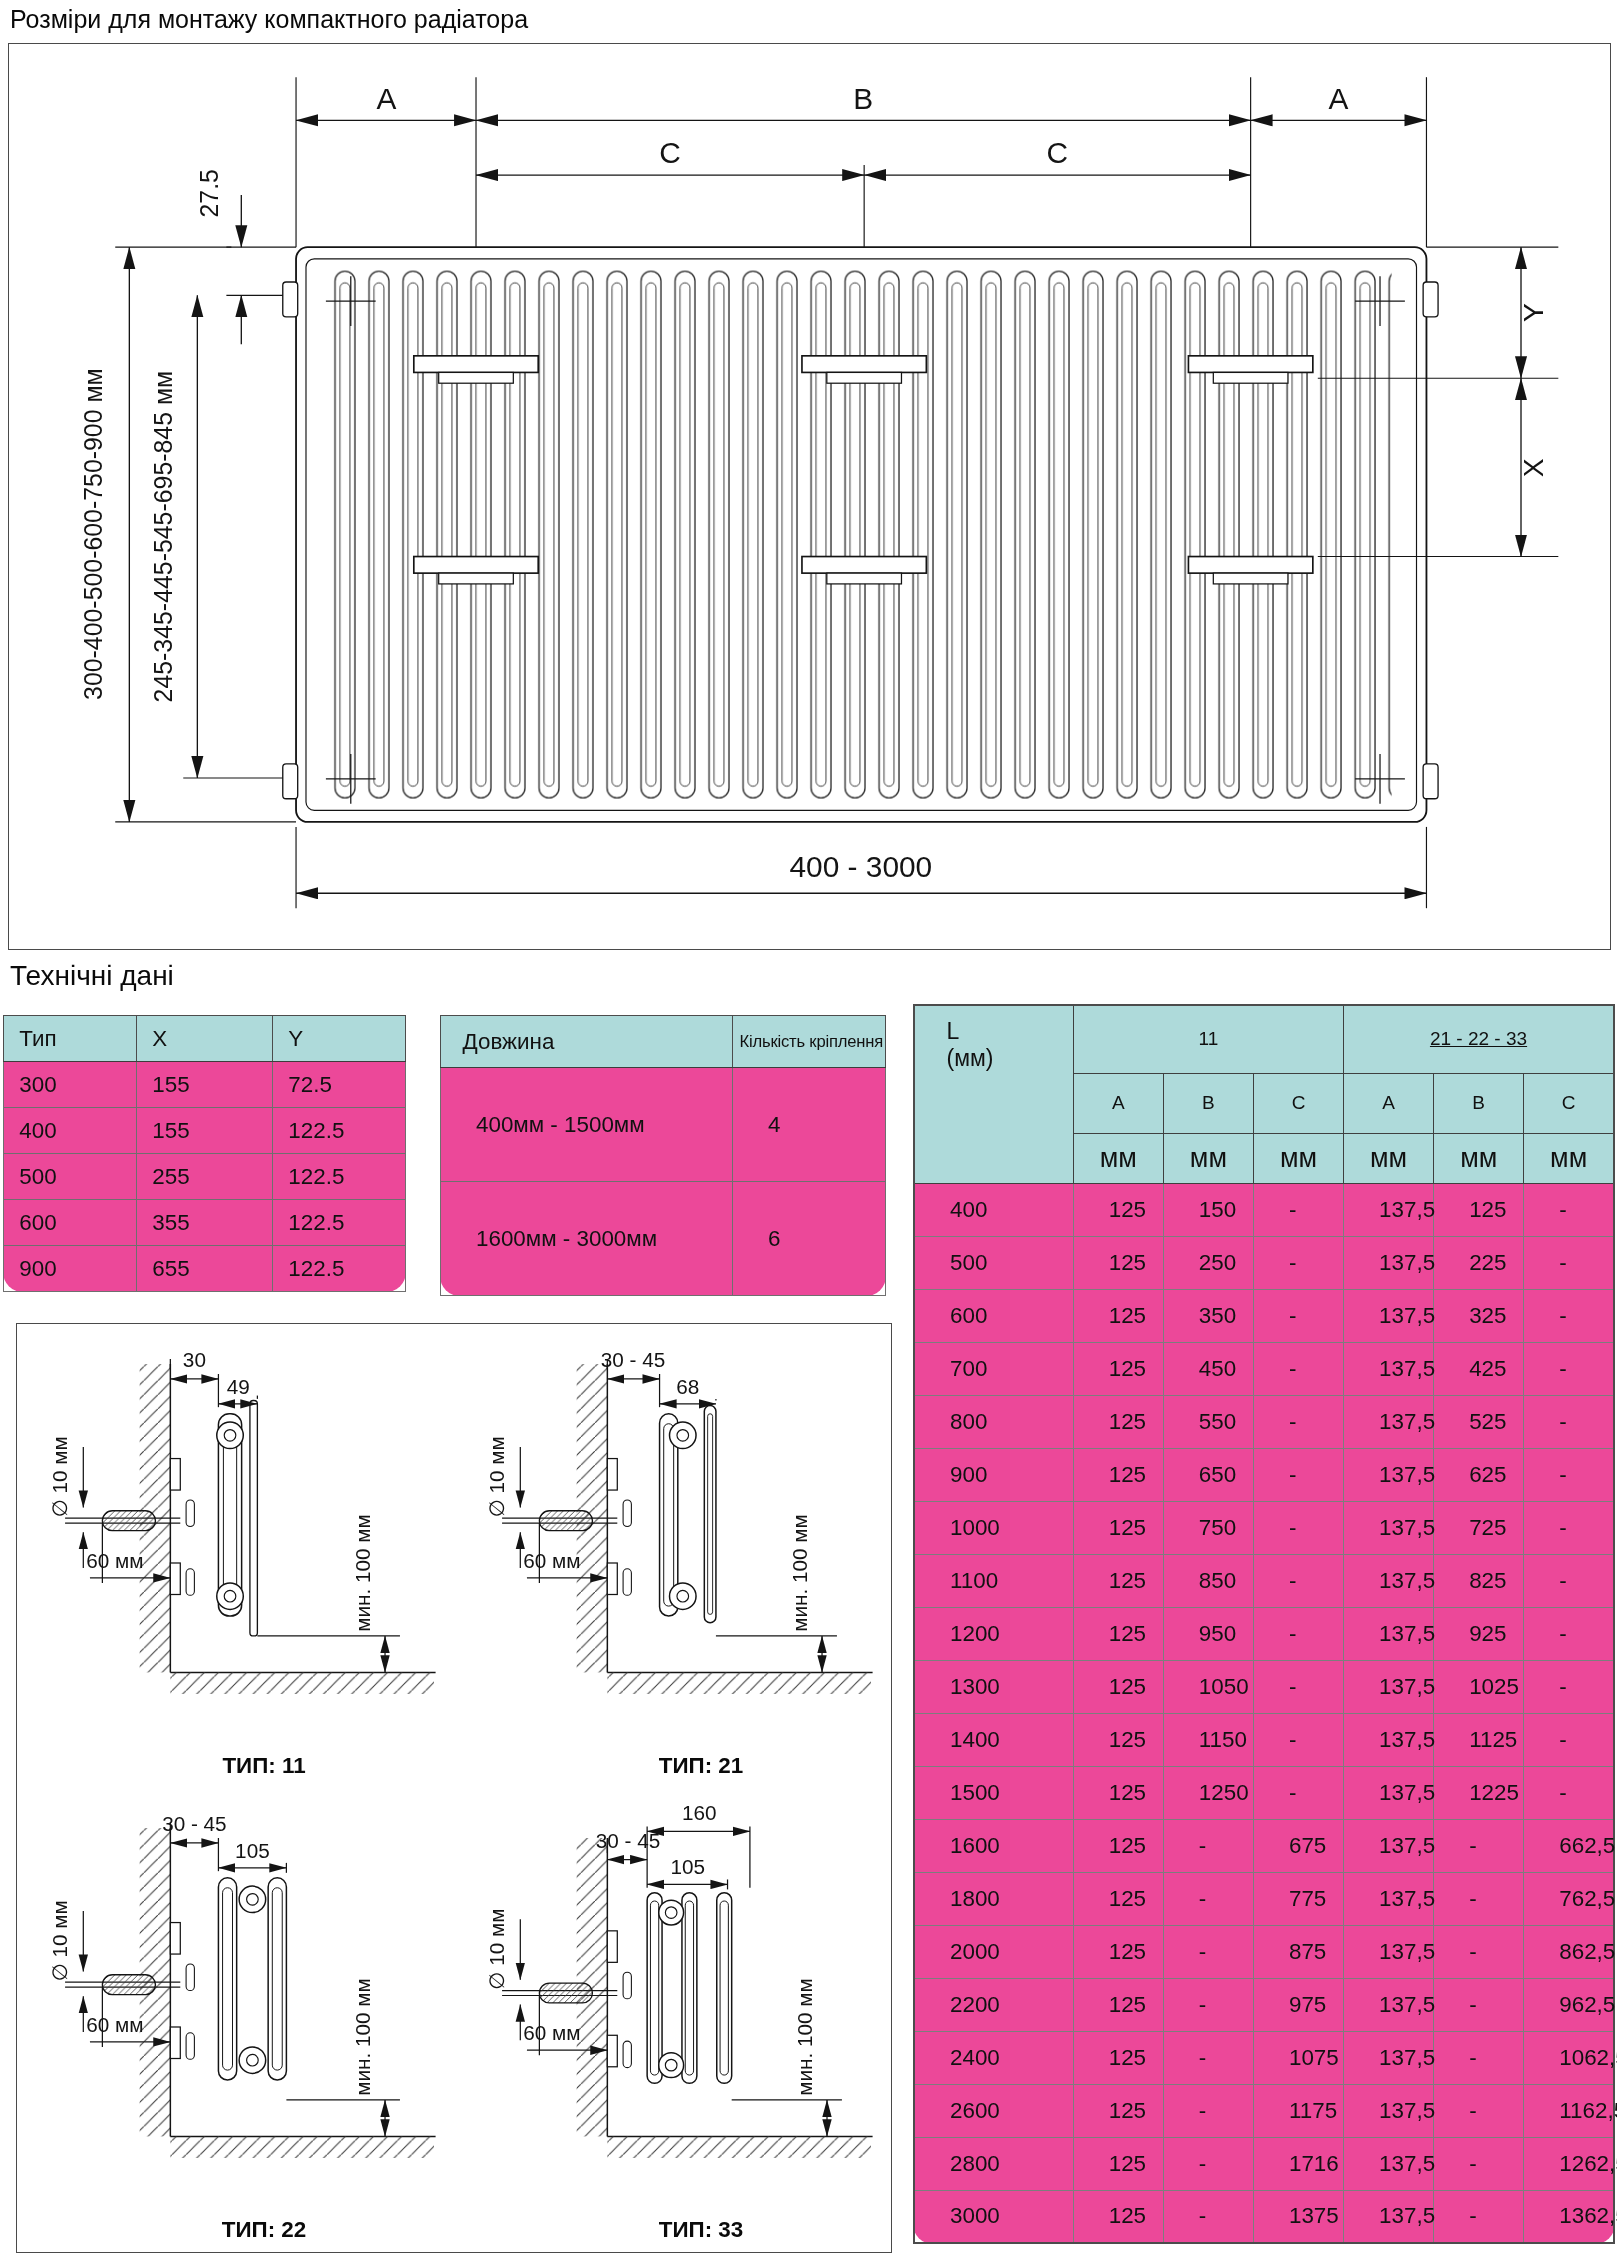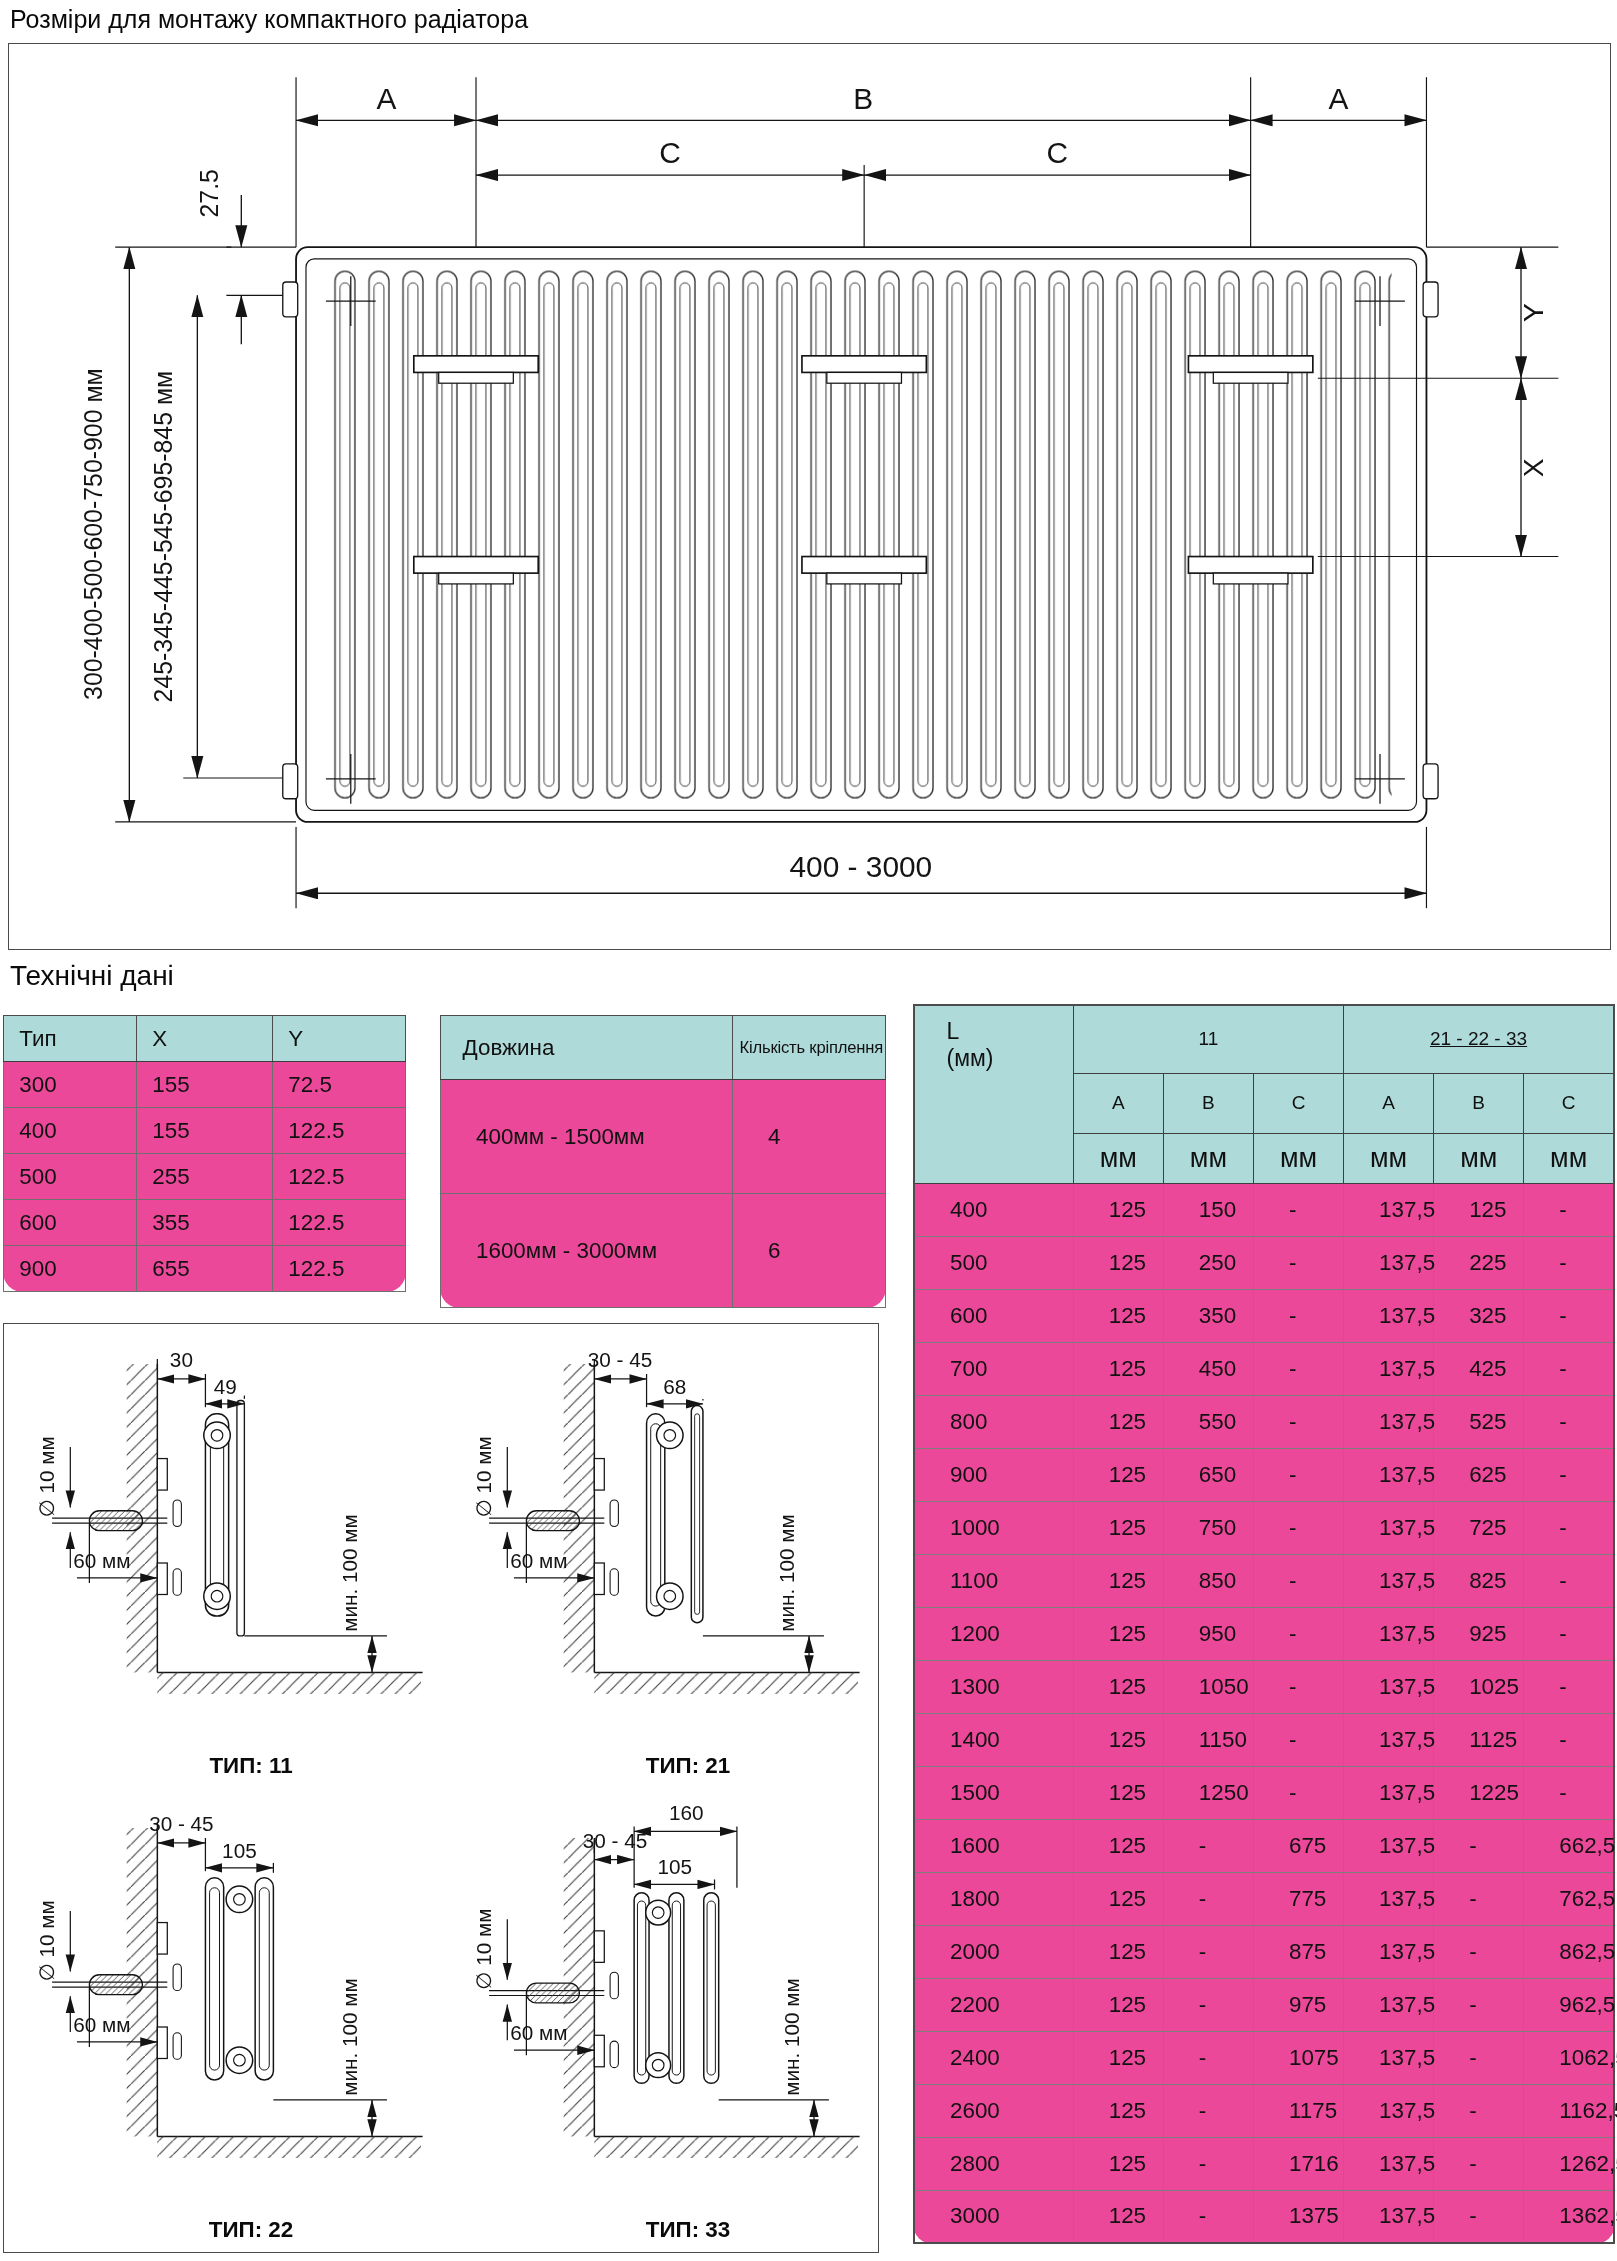--- a/index.html
+++ b/index.html
@@ -1,33 +1,33 @@
 <!DOCTYPE html>
 <html style="font-size:13.3px"><head>
 <meta charset="utf-8">
 <style>
   html,body{margin:0;padding:0;background:#fff;}
   body{width:1618px;height:2261px;position:relative;font-family:"Liberation Sans",sans-serif;color:#111;overflow:hidden;}
   .abs{position:absolute;}
   #page-title{left:10px;top:5px;font-size:25px;color:#0a0a0a;}
   #section-title{left:10px;top:960px;font-size:28px;color:#0a0a0a;}
   #drawing-frame{left:8.3px;top:43px;width:1603px;height:907px;border:1.7px solid #4a4a4a;box-sizing:border-box;background:#fff;}
-  #diagrams-box{left:3px;top:1323px;width:876px;height:930px;border:1.7px solid #4a4a4a;box-sizing:border-box;background:#fff;display:grid;grid-template-columns:1fr 1fr;grid-template-rows:1fr 1fr;}
+  #diagrams-box{left:16px;top:1323px;width:876px;height:930px;border:1.7px solid #4a4a4a;box-sizing:border-box;background:#fff;display:grid;grid-template-columns:1fr 1fr;grid-template-rows:1fr 1fr;}
   .diag-cell{position:relative;width:436px;height:463px;}
   .diag-caption{position:absolute;left:0;bottom:8.3px;width:100%;text-align:center;padding-left:58px;box-sizing:border-box;font-size:22.4px;font-weight:600;color:#0a0a0a;}
   svg{display:block;}
   svg text{fill:#141414;}
   
   table{border-collapse:collapse;table-layout:fixed;background:#ec4899;border-radius:20px;}
   th,td{box-sizing:border-box;font-weight:normal;}
   #table1{left:3.3px;top:1015px;width:401px;border:1.7px solid #4c4c4c;}
   #table1 th{background:#aedada;height:46px;text-align:left;padding-left:15px;font-size:22.4px;border:1.2px solid #4c4c4c;border-bottom:1.7px solid #3c3c3c;}
   #table1 td{height:46px;text-align:left;padding-left:15px;font-size:22.4px;border:1.2px solid #6f6f6f;}
   #table2{left:440px;top:1015px;width:444px;border:1.7px solid #4c4c4c;}
-  #table2 th{background:#aedada;height:64px;text-align:left;padding-left:21.6px;font-size:22.4px;border:1.2px solid #4c4c4c;border-bottom:1.7px solid #3c3c3c;}
+  #table2 th{background:#aedada;height:52px;text-align:left;padding-left:21.6px;font-size:22.4px;border:1.2px solid #4c4c4c;border-bottom:1.7px solid #3c3c3c;}
   #table2 th.small{font-size:16.6px;padding-left:6.6px;letter-spacing:-0.2px;}
   #table2 td{height:114px;text-align:left;padding-left:35px;font-size:22.4px;border:1.2px solid #6f6f6f;}
   #table3{left:913px;top:1004px;width:702px;border:2.1px solid #4c4c4c;}
   #table3 thead th{background:#aedada;border:1.2px solid #3f3f3f;font-size:19px;}
   #table3 th.hL{text-align:left;vertical-align:top;padding:11.6px 0 0 31.5px;font-size:23px;}
   #table3 tr.r1 th{height:68px;}
   #table3 tr.r2 th{height:60px;text-align:center;}
   #table3 tr.r3 th{height:50px;text-align:center;font-size:27px;}
   #table3 td{height:53px;text-align:left;padding-left:35px;font-size:22.4px;border:1.2px solid #7d7d7d;}
 </style>

